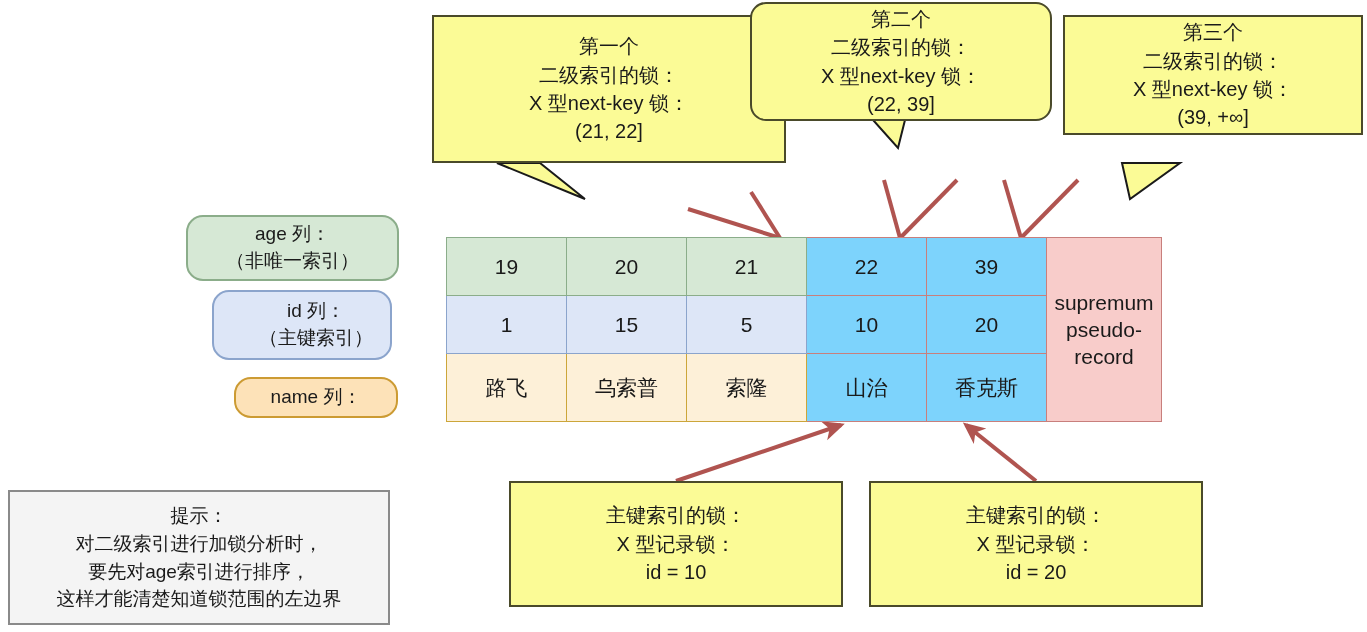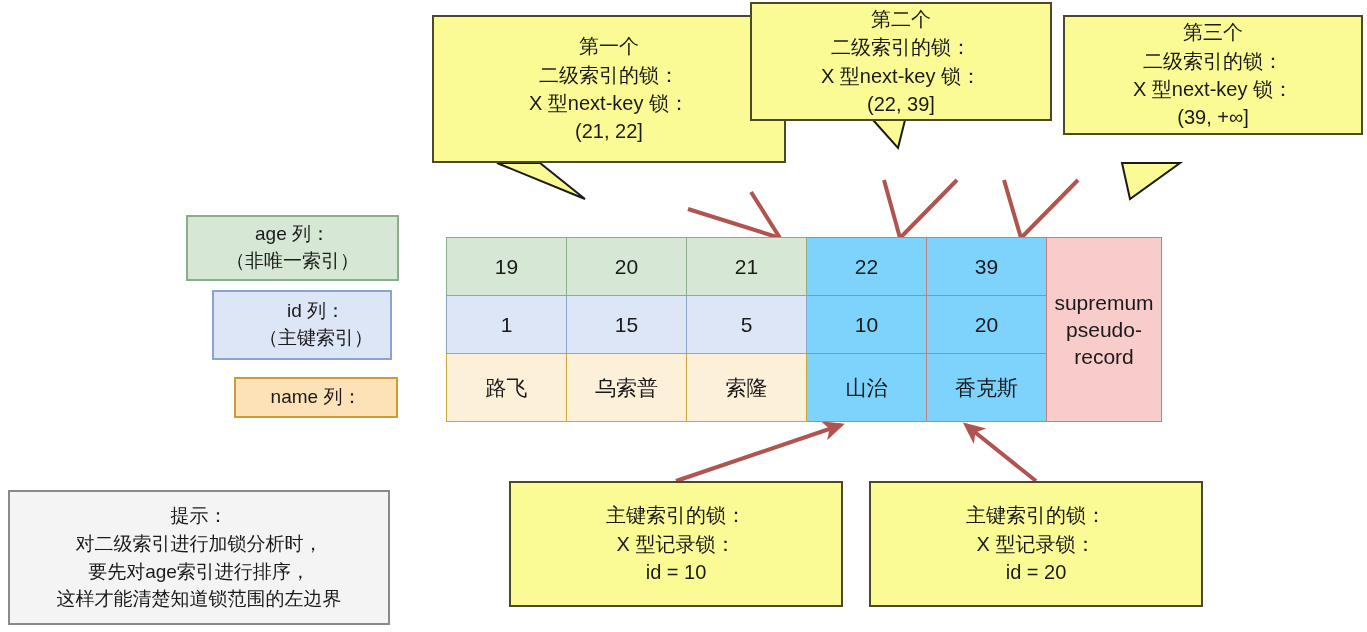--- a/index.html
+++ b/index.html
@@ -47,20 +47,21 @@
     position: absolute;
     box-sizing: border-box;
     display: flex;
     flex-direction: column;
     align-items: center;
     justify-content: center;
     font-size: 19px;
     line-height: 1.4;
     text-align: center;
     z-index: 3;
+    border-radius: 17px;
   }
   .legend-age {
     background: #d6e8d5;
     border: 2px solid #8bad8a;
   }
   .legend-id {
     background: #dde6f7;
     border: 2px solid #8ba4cc;
   }
   .legend-name {
@@ -163,21 +164,21 @@
   </g>
 </svg>
 
 <div class="callout" style="left:432px; top:15px; width:354px; height:148px;">
   <span class="ln">第一个</span>
   <span class="ln">二级索引的锁：</span>
   <span class="ln">X 型next-key 锁：</span>
   <span class="ln">(21, 22]</span>
 </div>
 
-<div class="callout" style="left:750px; top:2px; width:302px; height:119px;">
+<div class="callout" style="left:750px; top:2px; width:302px; height:119px;border-radius:16px;">
   <span class="ln">第二个</span>
   <span class="ln">二级索引的锁：</span>
   <span class="ln">X 型next-key 锁：</span>
   <span class="ln">(22, 39]</span>
 </div>
 
 <div class="callout" style="left:1063px; top:15px; width:300px; height:120px;">
   <span class="ln">第三个</span>
   <span class="ln">二级索引的锁：</span>
   <span class="ln">X 型next-key 锁：</span>

